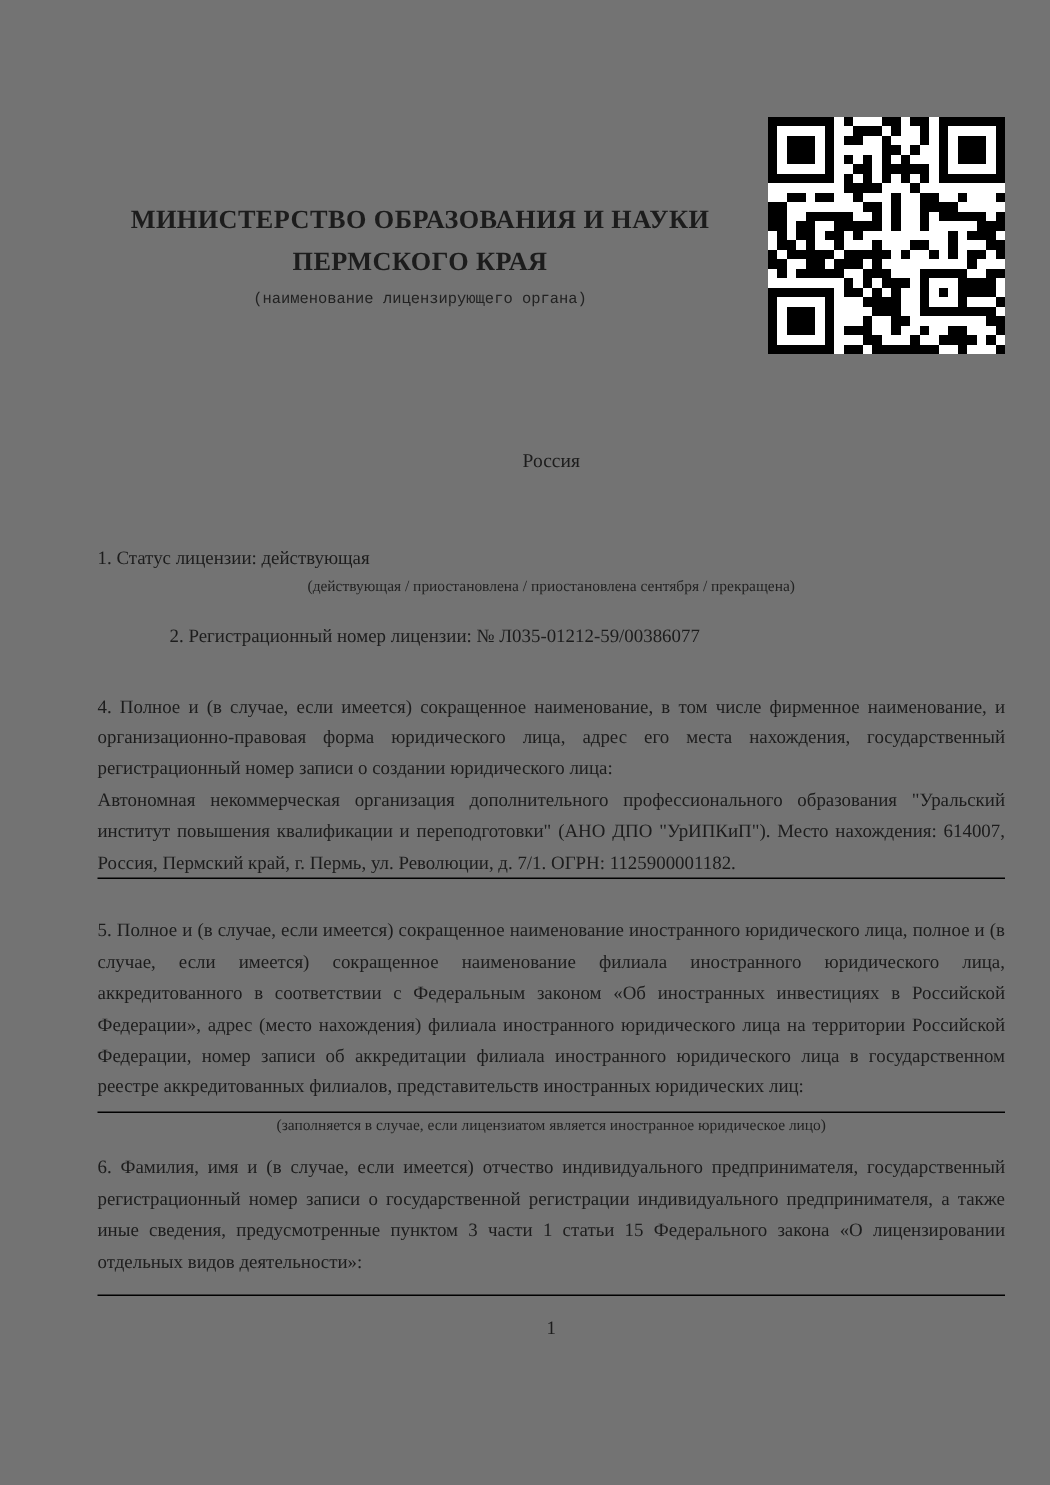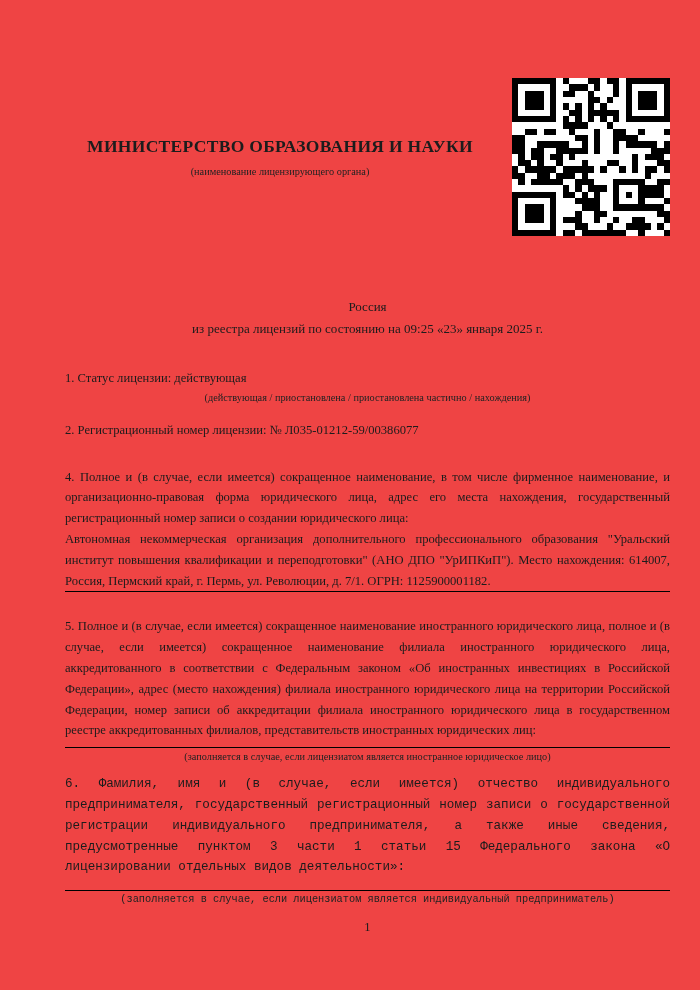--- a/index.html
+++ b/index.html
@@ -5,21 +5,21 @@
   * { margin: 0; padding: 0; box-sizing: border-box; }
   html, body { background: #ffffff; }
   body {
     width: 700px; height: 990px;
     font-family: "Liberation Serif", "DejaVu Serif", serif;
     color: #1c1c1c;
     -webkit-font-smoothing: antialiased;
   }
   .page {
     width: 700px; height: 990px;
-    background: #ef4444;
+    background: #737373;
     padding: 78px 30px 0 65px;
     overflow: hidden;
   }
   .header-row {
     display: flex;
     justify-content: space-between;
     align-items: flex-start;
   }
   .ministry {
     width: 430px;
@@ -29,34 +29,35 @@
   .ministry-line {
     font-weight: bold;
     font-size: 17.5px;
     line-height: 28px;
     letter-spacing: 0.3px;
   }
   .ministry-caption {
     font-size: 10.3px;
     margin-top: 6px;
     color: #222;
+    font-family: Liberation Mono, monospace;
   }
   .qr-box {
     width: 158px; height: 158px;
     flex: 0 0 auto;
   }
   .qr-box svg { display: block; width: 158px; height: 158px; shape-rendering: crispEdges; }
   .doc-title {
     text-align: center;
     margin-top: 60px;
     font-size: 13px;
     line-height: 22px;
   }
   .item { margin-top: 16px; }
-  .item.first { margin-top: 28px; }
+  .item.first { margin-top: 44px; }
   .item-text {
     font-size: 12.6px;
     line-height: 20.8px;
   }
   .para { text-align: justify; }
   .item-caption {
     text-align: center;
     font-size: 10.3px;
     line-height: 13px;
     margin-top: 2px;
@@ -65,38 +66,39 @@
   .rule {
     border: none;
     border-top: 1.6px solid #000;
     height: 0;
     margin: 0;
   }
   .rule.gap-sm { margin-top: 6px; }
   .rule.gap-md { margin-top: 12px; }
   .item-4 { margin-top: 26px; }
   .item-5 { margin-top: 24px; }
-  .item-6 { margin-top: 11px; font-family: Liberation Mono, monospace; }
+  .item-6 { margin-top: 11px; }
   .item-7 { margin-top: 13px; }
-  .item-2 { margin-top: 16px; }
+  .item-2 { margin-top: 16px; margin-left: 48px; }
   .item-3 { margin-top: 11px; }
   .page-number {
     text-align: center;
     font-size: 12.6px;
     margin-top: 14px;
   }
 </style>
 </head>
 <body>
 
 <div class="page">
 
   <div class="header-row">
     <div class="ministry">
       <div class="ministry-line">МИНИСТЕРСТВО ОБРАЗОВАНИЯ И НАУКИ</div>
+      <div class="ministry-line">ПЕРМСКОГО КРАЯ</div>
       <div class="ministry-caption">(наименование лицензирующего органа)</div>
     </div>
     <div class="qr-box">
       <svg id="qr-svg" viewBox="0 0 25 25" xmlns="http://www.w3.org/2000/svg">
           <rect x="0" y="0" width="25" height="25" fill="#fff"></rect>
           <rect x="8" y="0" width="1" height="1" fill="#000000"></rect>
           <rect x="12" y="0" width="1" height="1" fill="#000000"></rect>
           <rect x="13" y="0" width="1" height="1" fill="#000000"></rect>
           <rect x="15" y="0" width="1" height="1" fill="#000000"></rect>
           <rect x="16" y="0" width="1" height="1" fill="#000000"></rect>
@@ -308,26 +310,25 @@
           <rect x="2" y="20" width="3" height="3" fill="#000000"></rect>
           <rect x="16" y="16" width="5" height="5" fill="#000000"></rect>
           <rect x="17" y="17" width="3" height="3" fill="#fff"></rect>
           <rect x="18" y="18" width="1" height="1" fill="#000000"></rect>
         </svg>
     </div>
   </div>
 
   <div class="doc-title">
     <div>Россия</div>
-    <div>из реестра лицензий по состоянию на 09:25 «23» января 2025 г.</div>
   </div>
 
   <div class="item first">
     <div class="item-text">1. Статус лицензии: действующая</div>
-    <div class="item-caption">(действующая / приостановлена / приостановлена частично / нахождения)</div>
+    <div class="item-caption">(действующая / приостановлена / приостановлена сентября / прекращена)</div>
   </div>
 
   <div class="item item-2">
     <div class="item-text">2. Регистрационный номер лицензии: № Л035-01212-59/00386077</div>
   </div>
 
 
   <div class="item item-4">
     <div class="item-text para">4. Полное и (в случае, если имеется) сокращенное наименование, в том числе фирменное наименование, и организационно-правовая форма юридического лица, адрес его места нахождения, государственный регистрационный номер записи о создании юридического лица:</div>
     <div class="item-text para">Автономная некоммерческая организация дополнительного профессионального образования "Уральский институт повышения квалификации и переподготовки" (АНО ДПО "УрИПКиП"). Место нахождения: 614007, Россия, Пермский край, г. Пермь, ул. Революции, д. 7/1. ОГРН: 1125900001182.</div>
@@ -336,19 +337,18 @@
 
   <div class="item item-5">
     <div class="item-text para">5. Полное и (в случае, если имеется) сокращенное наименование иностранного юридического лица, полное и (в случае, если имеется) сокращенное наименование филиала иностранного юридического лица, аккредитованного в соответствии с Федеральным законом «Об иностранных инвестициях в Российской Федерации», адрес (место нахождения) филиала иностранного юридического лица на территории Российской Федерации, номер записи об аккредитации филиала иностранного юридического лица в государственном реестре аккредитованных филиалов, представительств иностранных юридических лиц:</div>
     <hr class="rule gap-sm">
     <div class="item-caption">(заполняется в случае, если лицензиатом является иностранное юридическое лицо)</div>
   </div>
 
   <div class="item item-6">
     <div class="item-text para">6. Фамилия, имя и (в случае, если имеется) отчество индивидуального предпринимателя, государственный регистрационный номер записи о государственной регистрации индивидуального предпринимателя, а также иные сведения, предусмотренные пунктом 3 части 1 статьи 15 Федерального закона «О лицензировании отдельных видов деятельности»:</div>
     <hr class="rule gap-md">
-    <div class="item-caption">(заполняется в случае, если лицензиатом является индивидуальный предприниматель)</div>
   </div>
 
 
   <div class="page-number">1</div>
 
 </div>
 
 </body></html>

